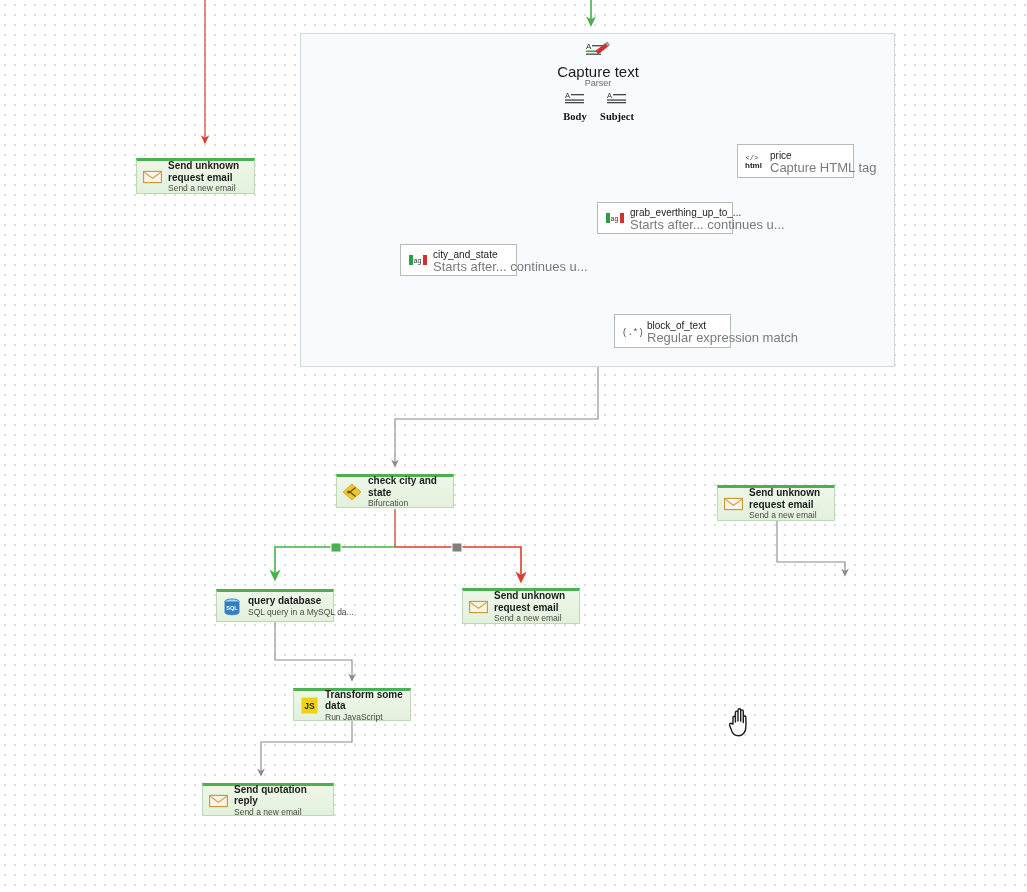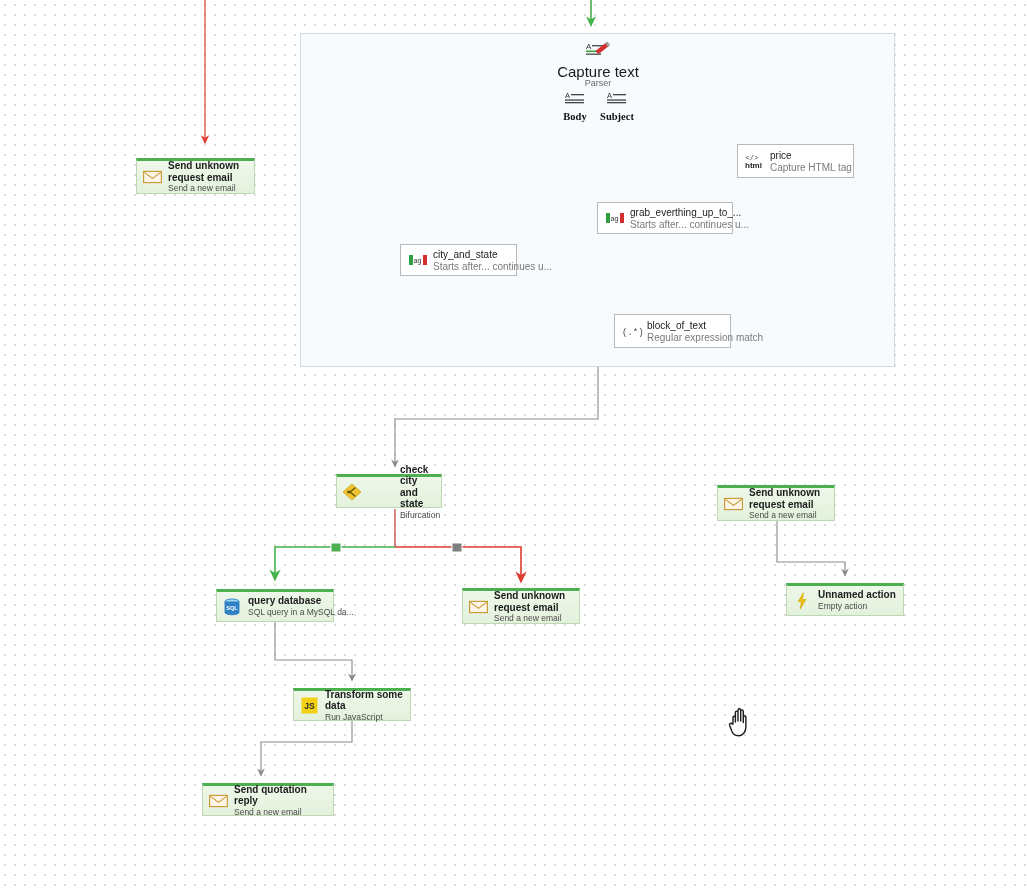--- a/index.html
+++ b/index.html
@@ -37,21 +37,21 @@
     position:absolute;
     background:#ffffff;
     border:1px solid #b9b9b9;
     box-sizing:border-box;
     display:flex;align-items:center;
     padding:0 6px;
   }
   .pnode .pn-ico{width:22px;height:22px;flex:0 0 22px;display:flex;align-items:center;justify-content:center;margin-right:4px;}
   .pnode .pn-txt{min-width:0;}
   .pnode .pn-title{font-size:10px;color:#1b1b1b;line-height:12px;white-space:nowrap;font-weight:400;}
-  .pnode .pn-sub{font-size:10px;color:#7a7a7a;line-height:11px;white-space:nowrap;}
+  .pnode .pn-sub{font-size:13px;color:#7a7a7a;line-height:11px;white-space:nowrap;}
 
   
   .anode{
     position:absolute;
     box-sizing:border-box;
     border:1px solid #bcd9b4;
     border-top:3px solid #4caf50;
     background:linear-gradient(180deg,#eef7e9 0%,#e8f4e2 55%,#e3f1dc 100%);
     display:flex;align-items:center;
     padding:0 5px 0 4px;
@@ -240,21 +240,21 @@
         <rect x="0.6" y="1.4" width="17.8" height="11.2" fill="#fdf6e8" stroke="#c8962f" stroke-width="1.1"></rect>
         <path d="M1.4,2.4 L9.5,8.4 L17.6,2.4" fill="none" stroke="#c8962f" stroke-width="1.1"></path>
       </svg>
     </span>
     <span class="an-txt">
       <div class="an-title">Send unknown request email</div>
       <div class="an-sub">Send a new email</div>
     </span>
   </div>
 
-  <div class="anode" style="left:336px;top:474px;width:106px;height:34px;gap:32px;">
+  <div class="anode" style="left:336px;top:474px;width:118px;height:34px;">
     <span class="an-ico">
       <svg width="20" height="18" viewBox="0 0 20 18" xmlns="http://www.w3.org/2000/svg">
         <path d="M10,1 L19,9 L10,17 L1,9 Z" fill="#f0c330" stroke="#d9a91c" stroke-width="0.9"></path>
         <path d="M13,5 L8,9 L13,13" fill="none" stroke="#6b5405" stroke-width="1.5" stroke-linecap="round"></path>
         <circle cx="6.6" cy="9" r="1.5" fill="#6b5405"></circle>
       </svg>
     </span>
     <span class="an-txt">
       <div class="an-title">check city and state</div>
       <div class="an-sub">Bifurcation</div>
@@ -320,31 +320,20 @@
         <rect x="0.6" y="1.4" width="17.8" height="11.2" fill="#fdf6e8" stroke="#c8962f" stroke-width="1.1"></rect>
         <path d="M1.4,2.4 L9.5,8.4 L17.6,2.4" fill="none" stroke="#c8962f" stroke-width="1.1"></path>
       </svg>
     </span>
     <span class="an-txt">
       <div class="an-title">Send unknown request email</div>
       <div class="an-sub">Send a new email</div>
     </span>
   </div>
 
-  <div class="anode" style="left:786px;top:583px;width:118px;height:33px;">
-    <span class="an-ico">
-      <svg width="14" height="18" viewBox="0 0 14 18" xmlns="http://www.w3.org/2000/svg">
-        <path d="M8.4,0.8 L3.2,9.6 L6.4,9.6 L5.2,17.2 L10.8,7.6 L7.4,7.6 Z" fill="#f0c014" stroke="#d4a60c" stroke-width="0.7"></path>
-      </svg>
-    </span>
-    <span class="an-txt">
-      <div class="an-title">Unnamed action</div>
-      <div class="an-sub">Empty action</div>
-    </span>
-  </div>
 
   <div class="cursor-hand" style="left:725px;top:704px;">
     <svg width="34" height="36" viewBox="0 0 34 36" xmlns="http://www.w3.org/2000/svg">
       <path d="M8,20 L8,13.5 C8,11.8 10.4,11.8 10.4,13.5 L10.4,18 L10.4,8.5
                C10.4,6.6 13,6.6 13,8.5 L13,17 L13,6.2 C13,4.2 15.7,4.2 15.7,6.2
                L15.7,17 L15.7,7.4 C15.7,5.4 18.3,5.4 18.3,7.4 L18.3,18.6
                L18.3,13.4 C18.3,11.6 20.9,11.6 20.9,13.4 L20.9,22.5
                C20.9,28.2 17.6,31.8 13.6,31.8 C9.6,31.8 7.2,29 6.2,25.6
                L4.6,21.2 C4.0,19.4 6.3,18.3 7.2,20.1 Z" fill="#ffffff" stroke="#1b1b1b" stroke-width="1.4" stroke-linejoin="round"></path>
     </svg>

